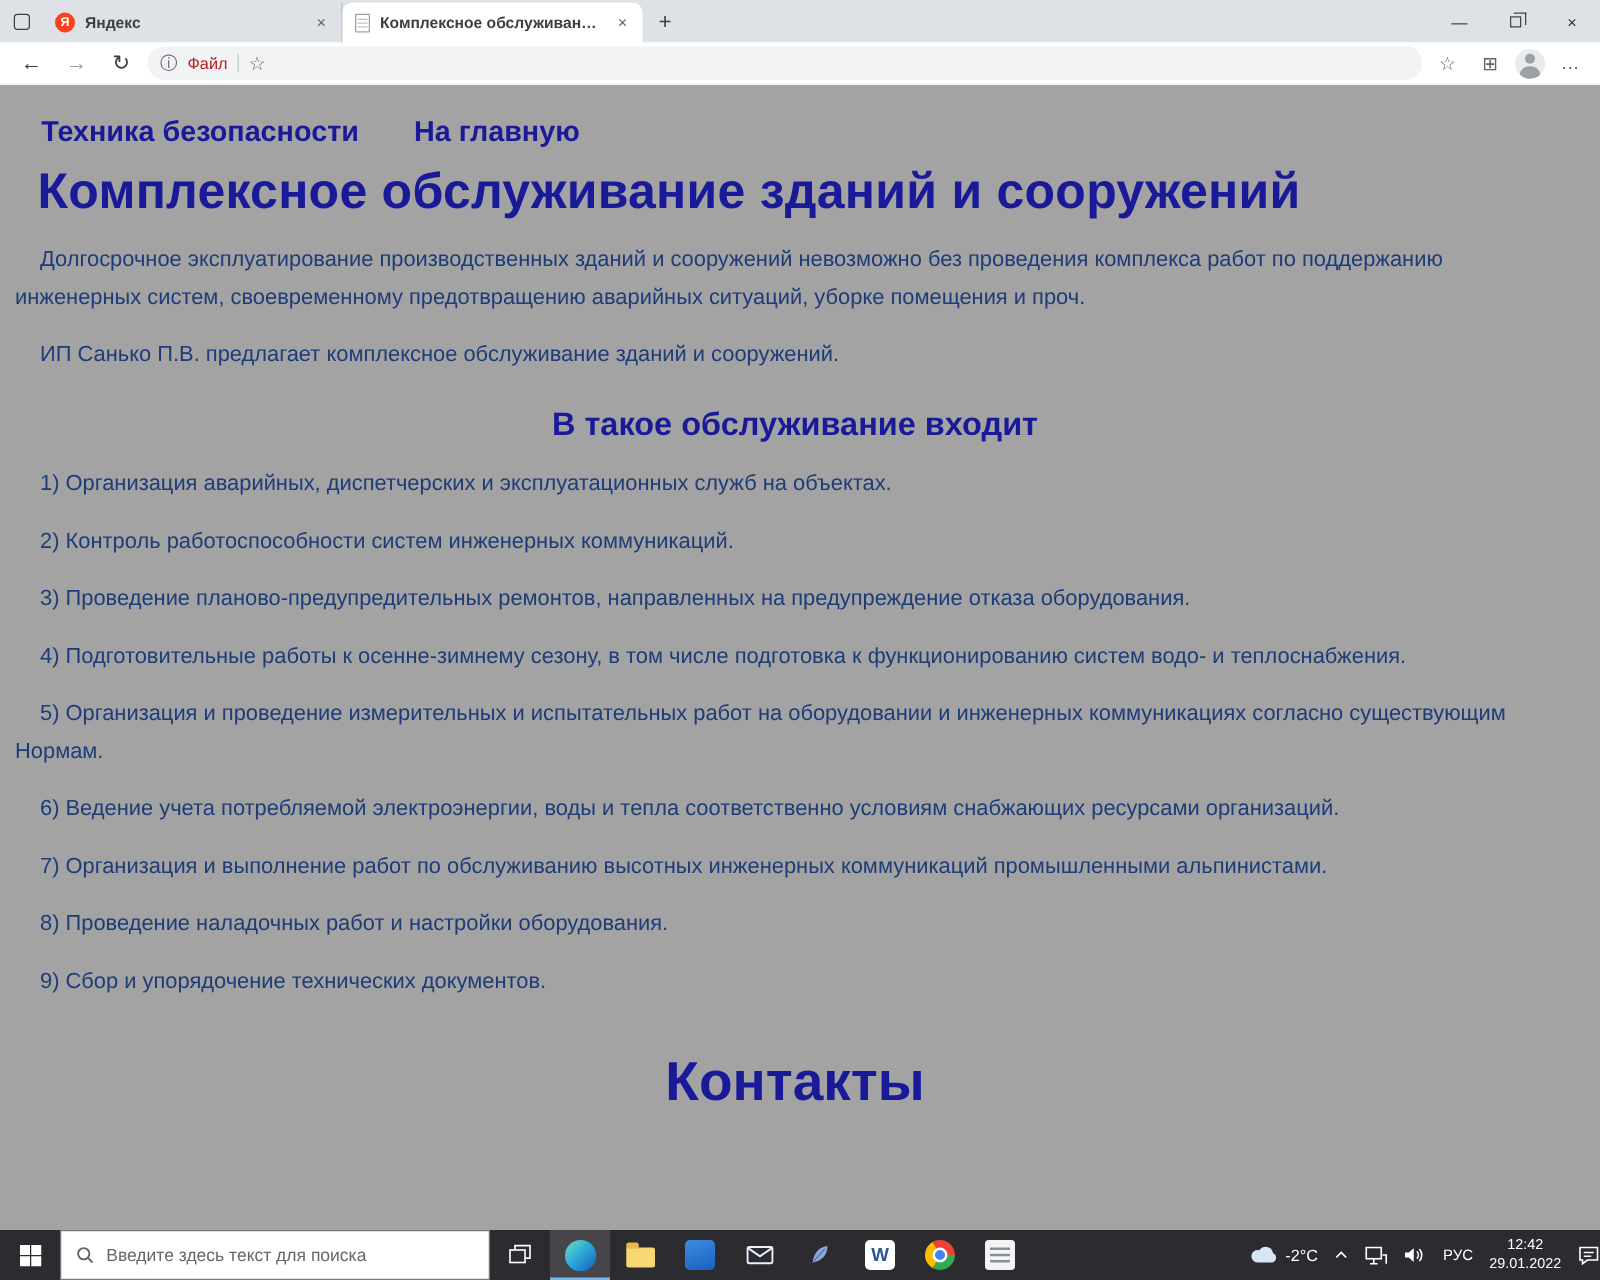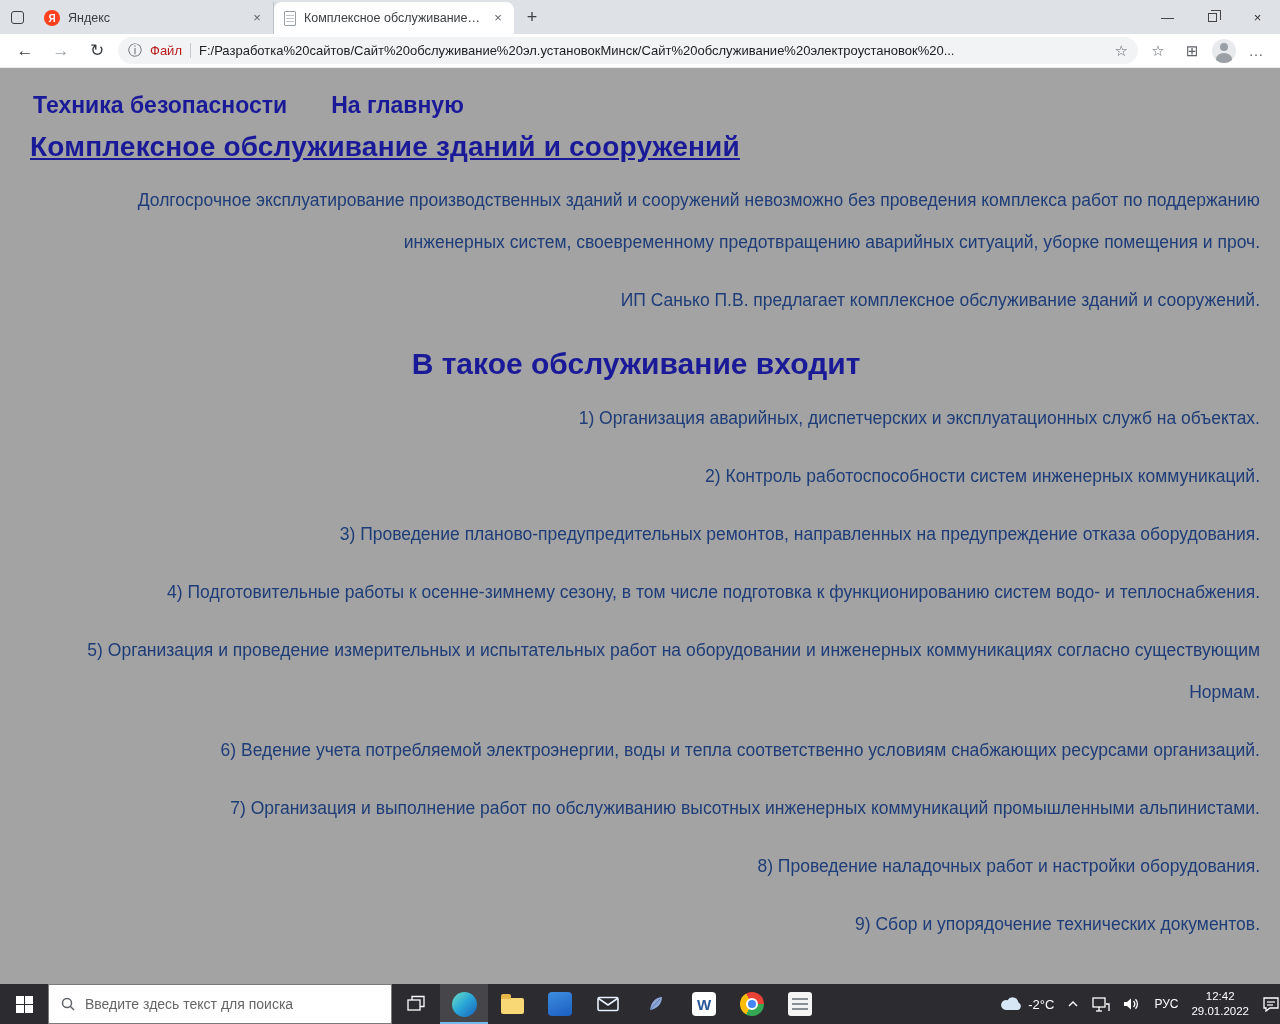--- a/index.html
+++ b/index.html
@@ -6,21 +6,21 @@
   html, body { width: 1280px; height: 1024px; overflow: hidden; }
   body { font-family: "Liberation Sans", sans-serif; background: #fff; }
 
   
   .tabbar { height: 34px; background: #dee1e6; display: flex; align-items: flex-end; }
   .tab-actions { width: 34px; height: 34px; display: flex; align-items: center; justify-content: center; }
   .tab-actions .sq { width: 13px; height: 13px; border: 1.6px solid #3c4043; border-radius: 3px; }
   .tab { height: 32px; width: 240px; display: flex; align-items: center; gap: 8px; padding: 0 8px 0 10px; font-size: 12.5px; color: #3c4043; }
   .tab.inactive { border-right: 1px solid #bdc1c6; }
   .tab.active { background: #fff; border-radius: 8px 8px 0 0; border-right: none; }
-  .tab-title { flex: 1; white-space: nowrap; overflow: hidden; text-overflow: ellipsis; }
+  .tab-title { flex: 1; white-space: nowrap; overflow: hidden; text-overflow: ellipsis; font-weight: bold; }
   .tab-close { color: #5f6368; font-size: 13px; width: 16px; height: 16px; line-height: 16px; text-align: center; border-radius: 50%; }
   .fav.yandex { width: 16px; height: 16px; border-radius: 50%; background: #fc3f1d; color: #fff; font-size: 10px; font-weight: bold; display: inline-flex; align-items: center; justify-content: center; flex: none; }
   .doc-icon { width: 12px; height: 15px; background: #fff; border: 1.3px solid #9aa0a6; border-radius: 1px; position: relative; flex: none; }
   .doc-icon::after { content: ""; position: absolute; right: 1px; top: 3px; left: 1px; border-top: 1px solid #c0c4c9; box-shadow: 0 3px 0 #c0c4c9, 0 6px 0 #c0c4c9; }
   .newtab { width: 28px; height: 28px; margin: 0 0 3px 4px; display: flex; align-items: center; justify-content: center; font-size: 18px; color: #3c4043; }
   .win-controls { margin-left: auto; display: flex; height: 34px; align-self: flex-start; }
   .wc { width: 45px; height: 34px; display: flex; align-items: center; justify-content: center; font-size: 13px; color: #333; }
   .restore-sq { width: 9px; height: 9px; border: 1px solid #444; background: #dee1e6; position: relative; }
   .restore-sq::before { content: ""; position: absolute; top: -4px; left: 2px; width: 9px; height: 9px; border: 1px solid #444; border-bottom: none; border-left: none; }
 
@@ -36,23 +36,23 @@
   .pill-star { color: #5f6368; font-size: 15px; }
   .tbico { width: 28px; text-align: center; font-size: 15px; color: #5f6368; }
   .avatar { width: 24px; height: 24px; border-radius: 50%; background: #e8eaed; position: relative; overflow: hidden; flex: none; }
   .avatar::before { content: ""; position: absolute; top: 4px; left: 8px; width: 8px; height: 8px; border-radius: 50%; background: #9aa0a6; }
   .avatar::after { content: ""; position: absolute; top: 14px; left: 4px; width: 16px; height: 12px; border-radius: 50% 50% 0 0; background: #9aa0a6; }
 
   
   .content { height: 916px; background: #a3a3a3; padding: 24px 20px 0 12px; overflow: hidden; color: #1e3c78; }
   .nav { margin-left: 21px; display: flex; gap: 44px; }
   .navlink { color: #1a1a99; font-size: 23px; font-weight: bold; text-decoration: none; cursor: pointer; }
-  h1 { color: #1a1a99; font-size: 28px; font-weight: bold; margin: 12px 0 10px 18px; letter-spacing: 0.2px; text-decoration: underline; }
-  .para { font-size: 17.5px; line-height: 42px; text-indent: 20px; margin: 16px 0; text-align: right; }
-  h2 { color: #1a1a99; font-size: 30px; font-weight: bold; text-align: center; margin: 26px 0 16px; }
+  h1 { color: #1a1a99; font-size: 40px; font-weight: bold; margin: 12px 0 10px 18px; letter-spacing: 0.2px; }
+  .para { font-size: 17.5px; line-height: 30px; text-indent: 20px; margin: 16px 0; }
+  h2 { color: #1a1a99; font-size: 26px; font-weight: bold; text-align: center; margin: 26px 0 16px; }
   h2.contacts { font-size: 44px; margin-top: 42px; }
 
   
   .taskbar { height: 40px; background: #2b2b30; display: flex; align-items: stretch; color: #fff; }
   .tb-btn { width: 48px; display: flex; align-items: center; justify-content: center; }
   .tb-btn.start { width: 48px; }
   .winlogo { display: grid; grid-template-columns: 8px 8px; grid-template-rows: 8px 8px; gap: 1px; }
   .winlogo i { background: #fff; }
   .searchbox { width: 344px; background: #fff; display: flex; align-items: center; gap: 9px; padding: 0 11px; border: 1px solid #7a7a7a; }
   .search-input { border: none; outline: none; background: transparent; font-family: "Liberation Sans", sans-serif; font-size: 14px; color: #7f1d1d; width: 280px; }
@@ -102,21 +102,20 @@
 </div>
 
 <div class="addrbar">
   <span class="navbtn">←</span>
   <span class="navbtn fwd">→</span>
   <span class="navbtn">↻</span>
   <div class="urlpill">
     <span class="info">ⓘ</span>
     <span class="scheme">Файл</span>
     <span class="divider"></span>
-    <span class="url">F:/Разработка%20сайтов/Сайт%20обслуживание%20эл.установокМинск/Сайт%20обслуживание%20электроустановок%20...</span>
     <span class="pill-star">☆</span>
   </div>
   <span class="tbico">☆</span>
   <span class="tbico">⊞</span>
   <span class="avatar"></span>
   <span class="tbico">…</span>
 </div>
 
 <div class="content">
   <div class="nav">

